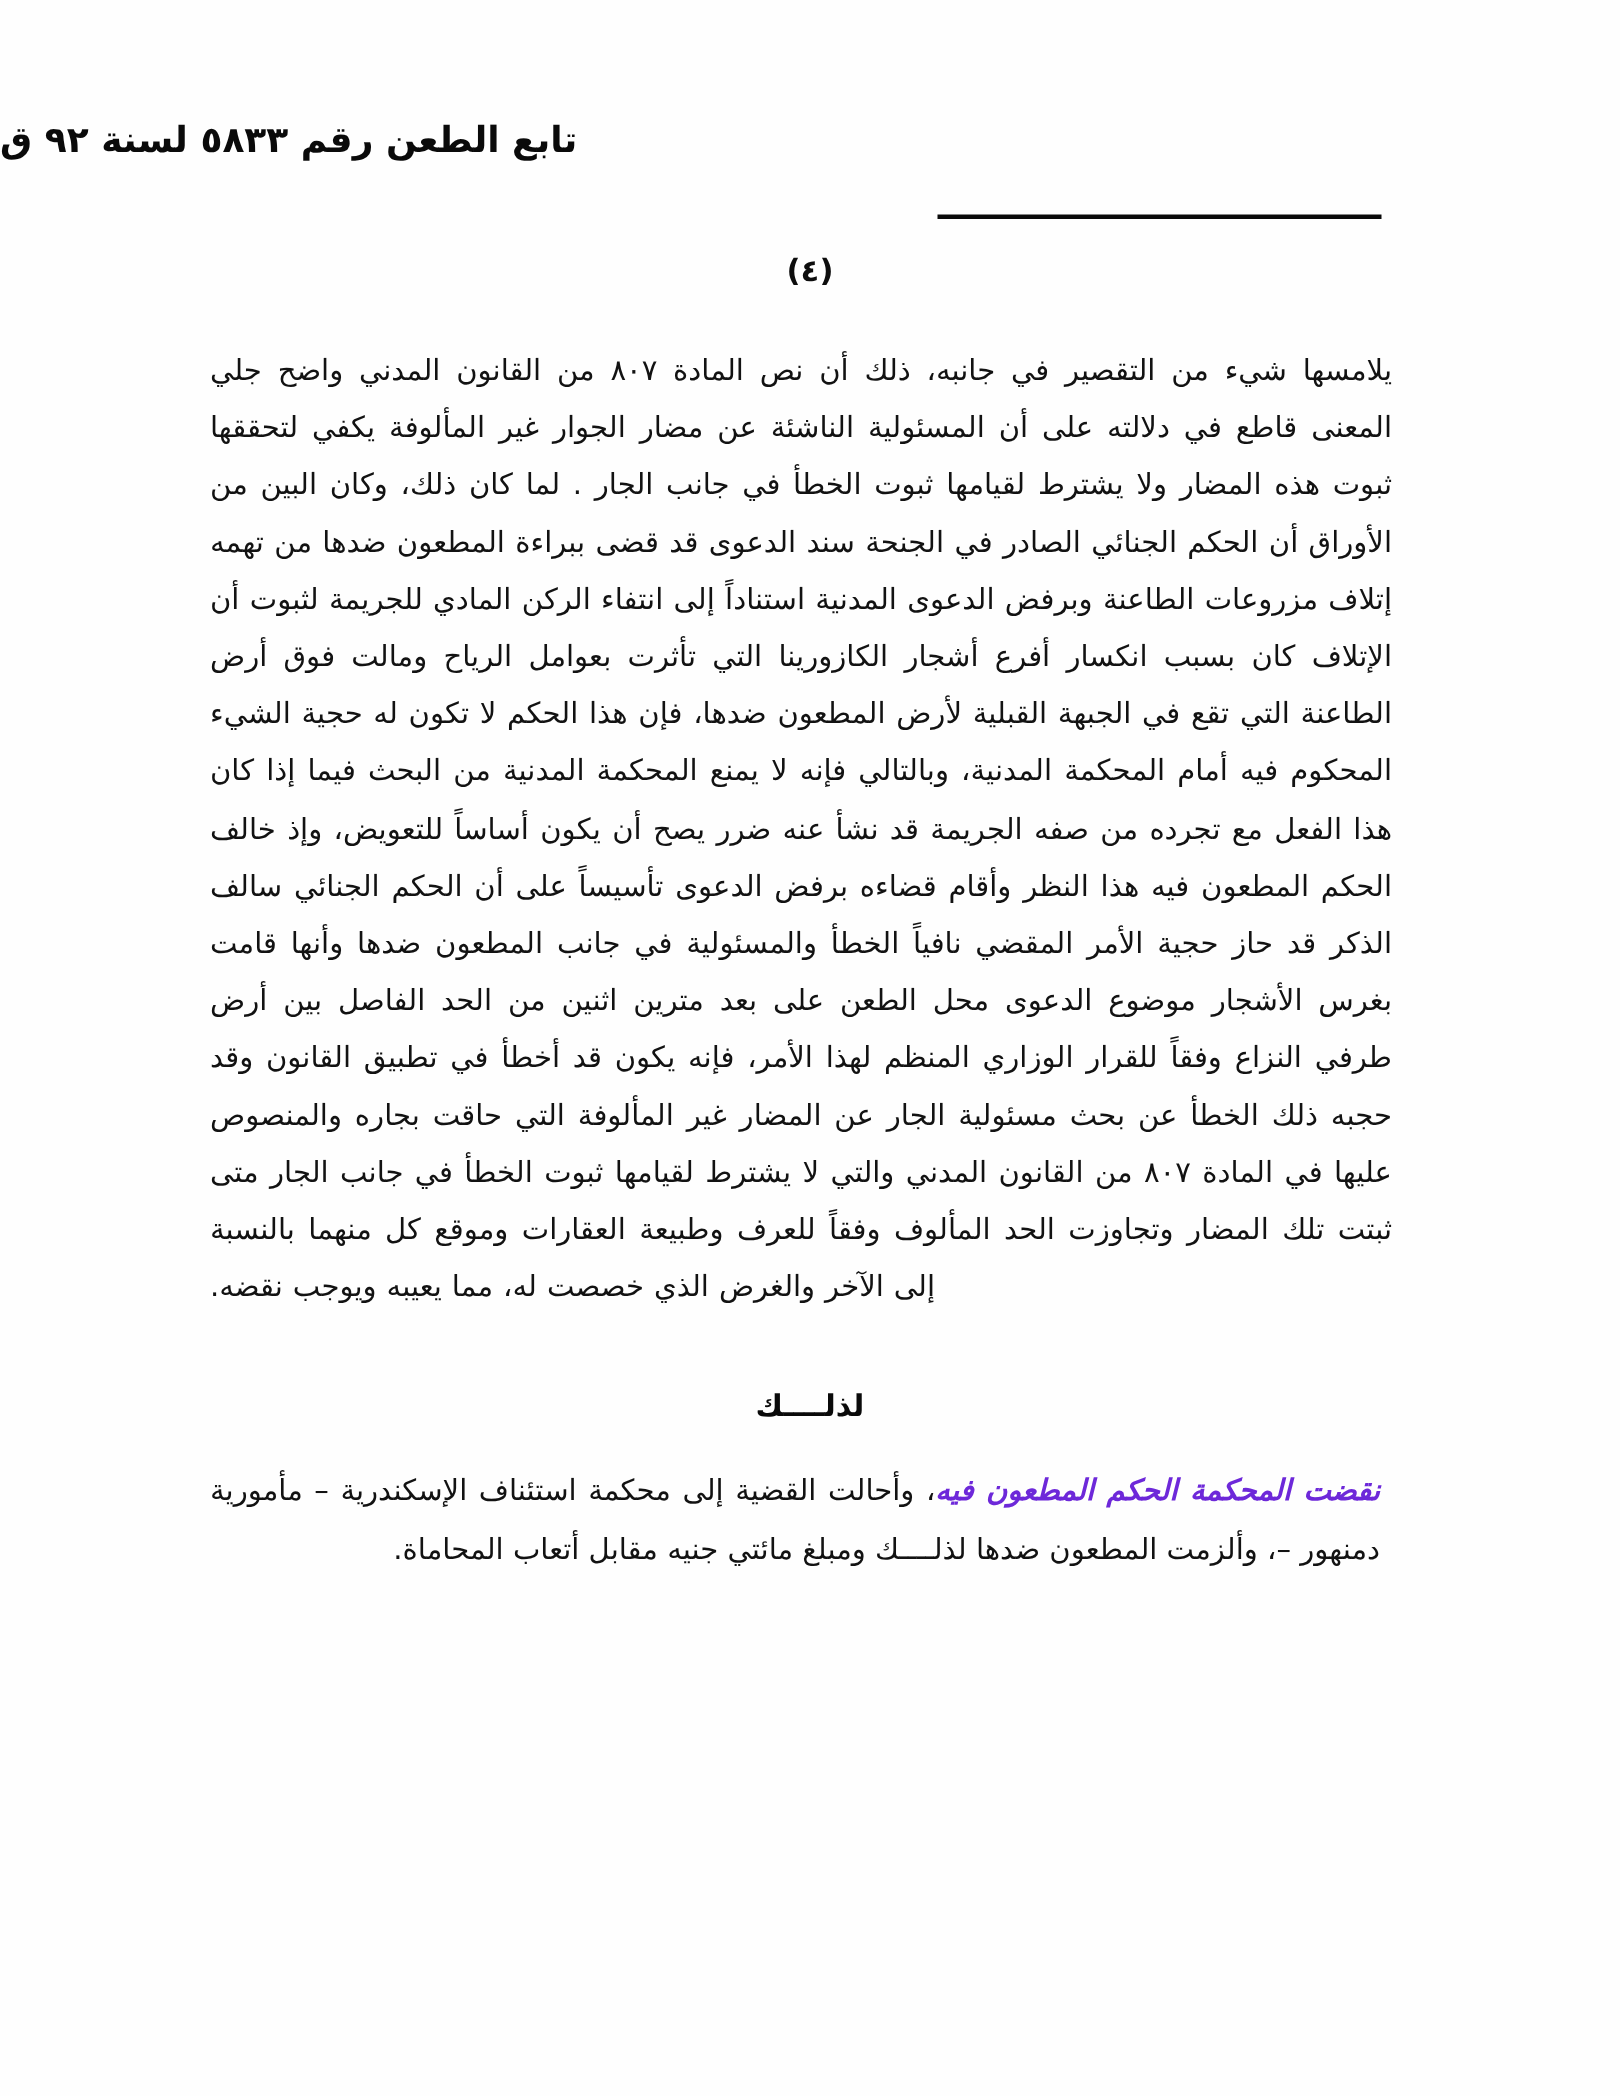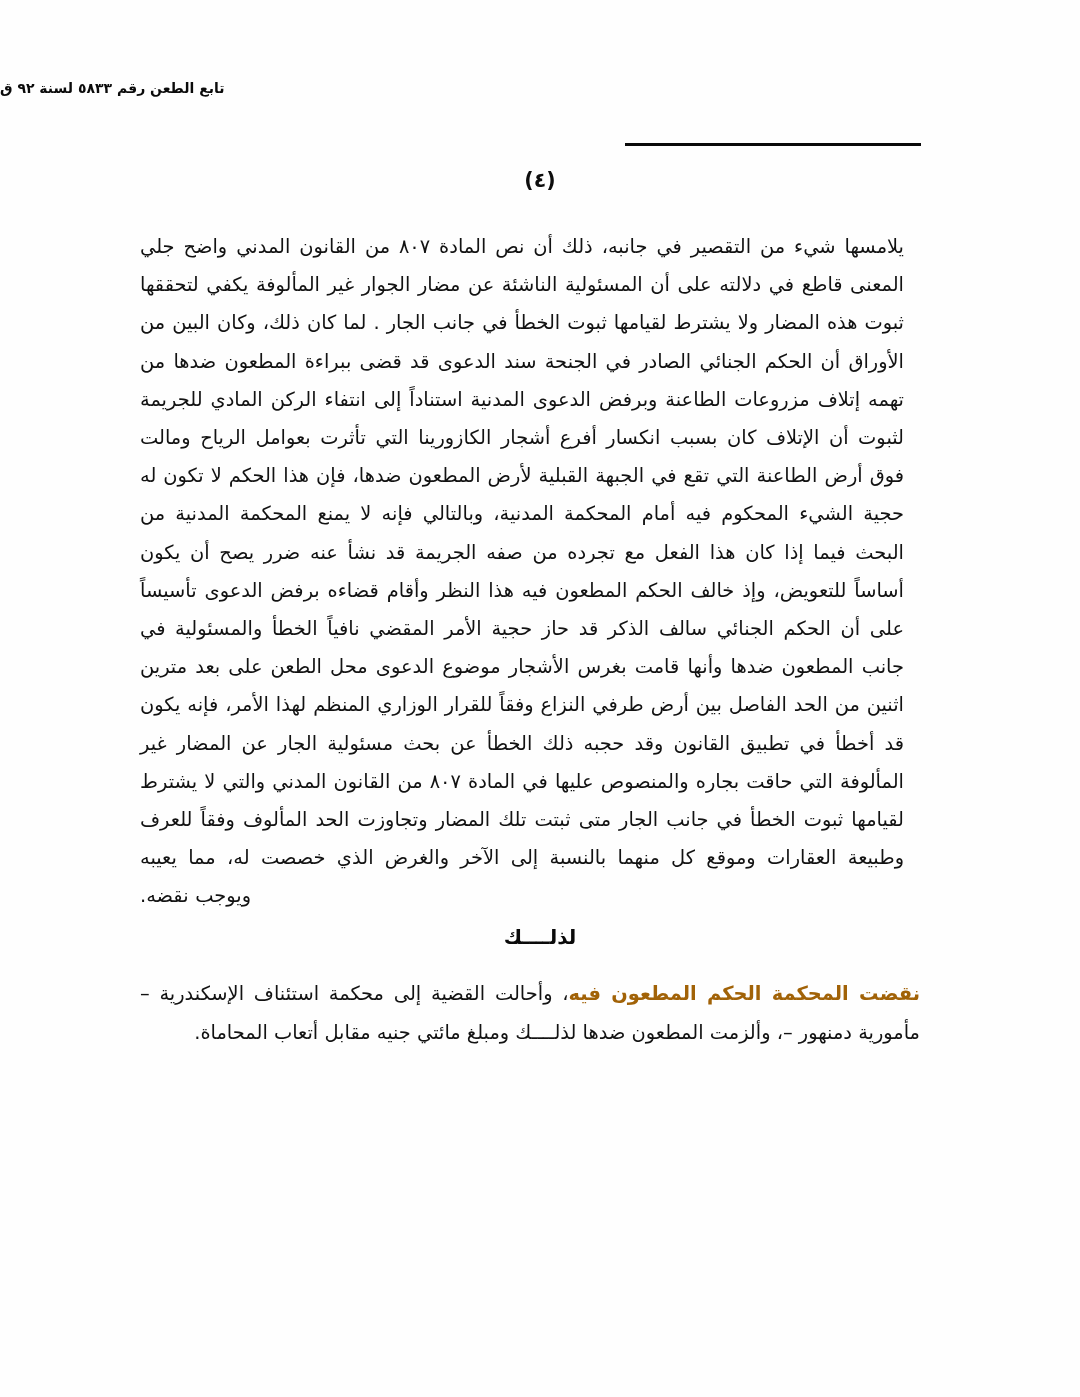--- a/index.html
+++ b/index.html
@@ -20,21 +20,21 @@
 
   
   .header-block {
     position: absolute;
     top: 78px;
     left: 0;
     right: 160px;
     text-align: left;
   }
   .header-title {
-    font-size: 14px;
+    font-size: 24px;
     font-weight: bold;
     letter-spacing: 0.4px;
     color: #0a0a0a;
     display: inline-block;
     direction: rtl;
     line-height: 1.3;
   }
   .header-rule {
     position: absolute;
     top: 143px;
@@ -54,21 +54,21 @@
     font-size: 20.5px;
     font-weight: bold;
     direction: rtl;
     color: #0d0d0d;
   }
 
   
   .body-area {
     position: absolute;
     top: 228px;
-    right: 176px;
+    right: 152px;
     left: 140px;
   }
   .para {
     direction: rtl;
     text-align: justify;
     text-align-last: right;
     text-justify: inter-word;
     font-size: 19.4px;
     line-height: 38.2px;
     color: #121212;
@@ -106,21 +106,22 @@
     direction: rtl;
     text-align: justify;
     text-align-last: right;
     font-size: 19.4px;
     line-height: 38.5px;
     color: #121212;
     margin: 0;
   }
   .ruling b {
     font-weight: bold;
-    color: #a16207;
+    color: #6d28d9;
+    font-style: italic;
   }
 </style>
 </head>
 <body>
 
 <div class="page">
 
   <div class="header-block">
     <span class="header-title">تابع الطعن رقم ٥٨٣٣ لسنة ٩٢ ق</span>
   </div>

